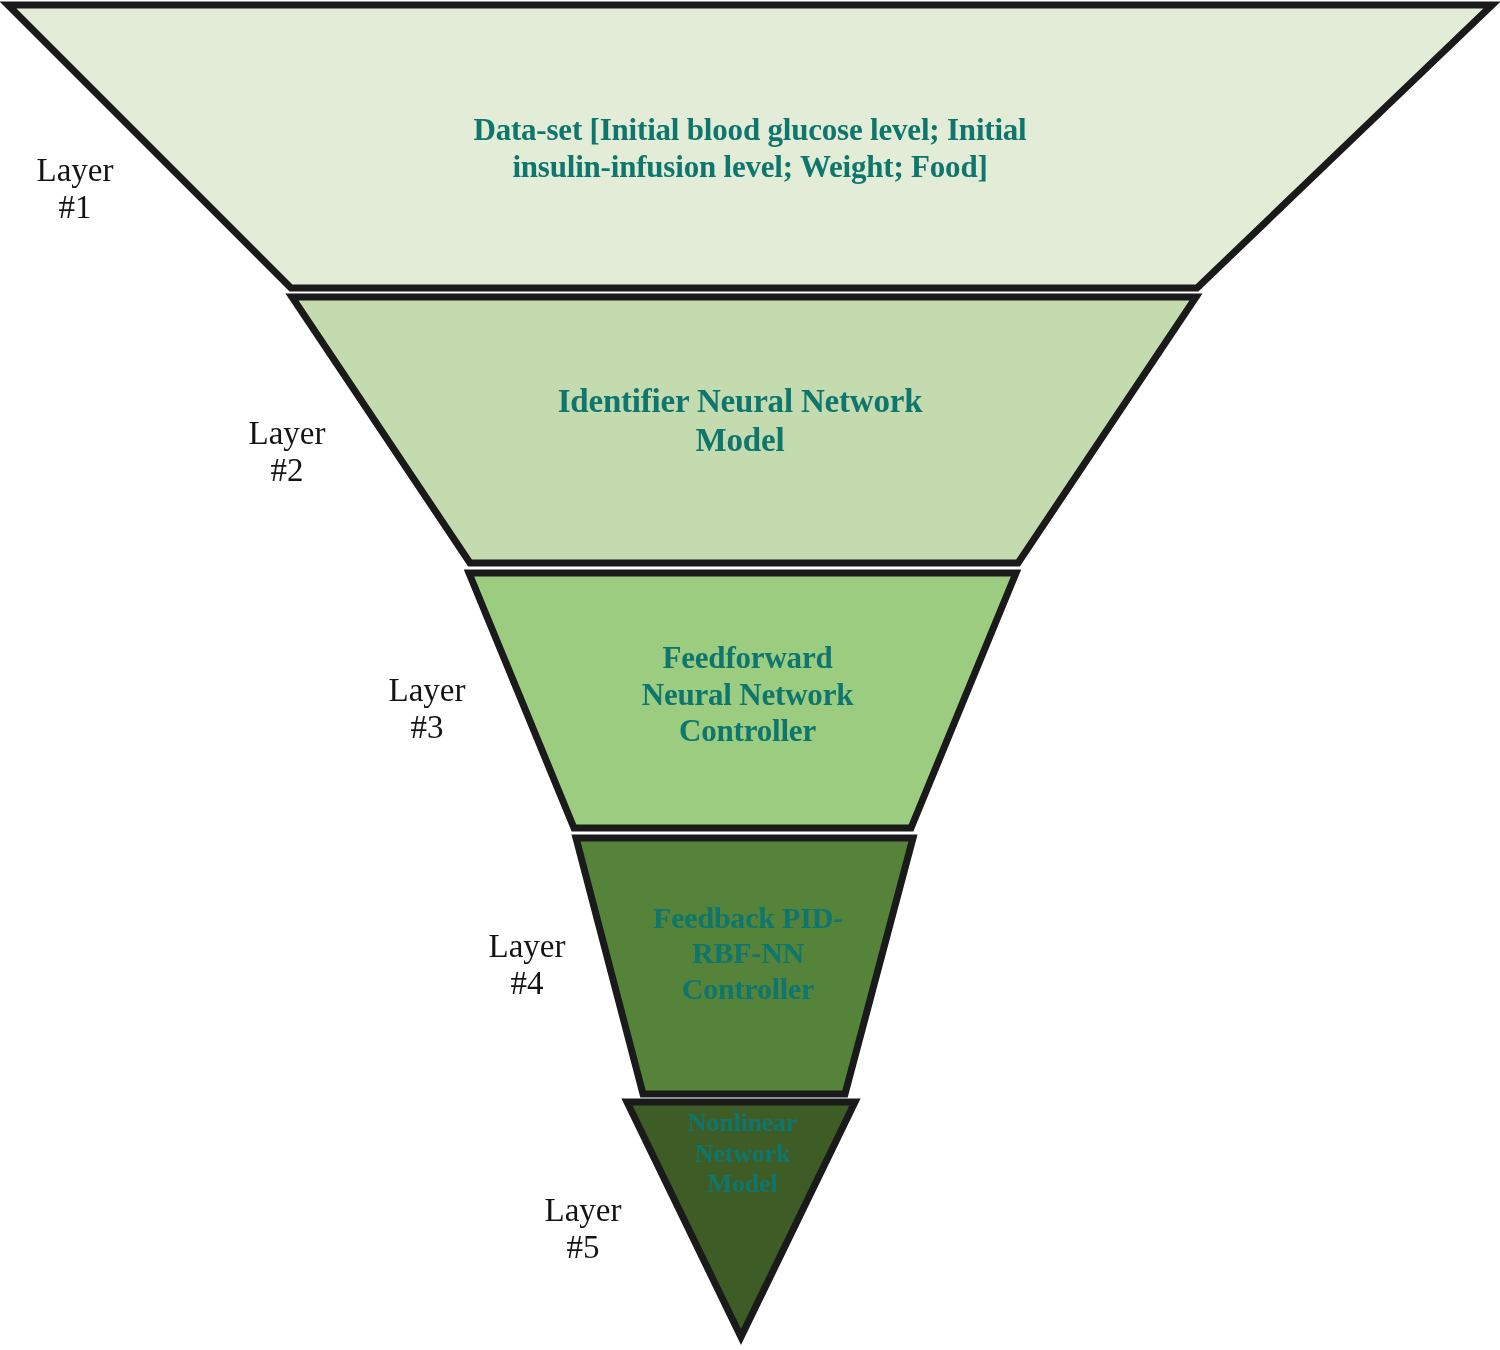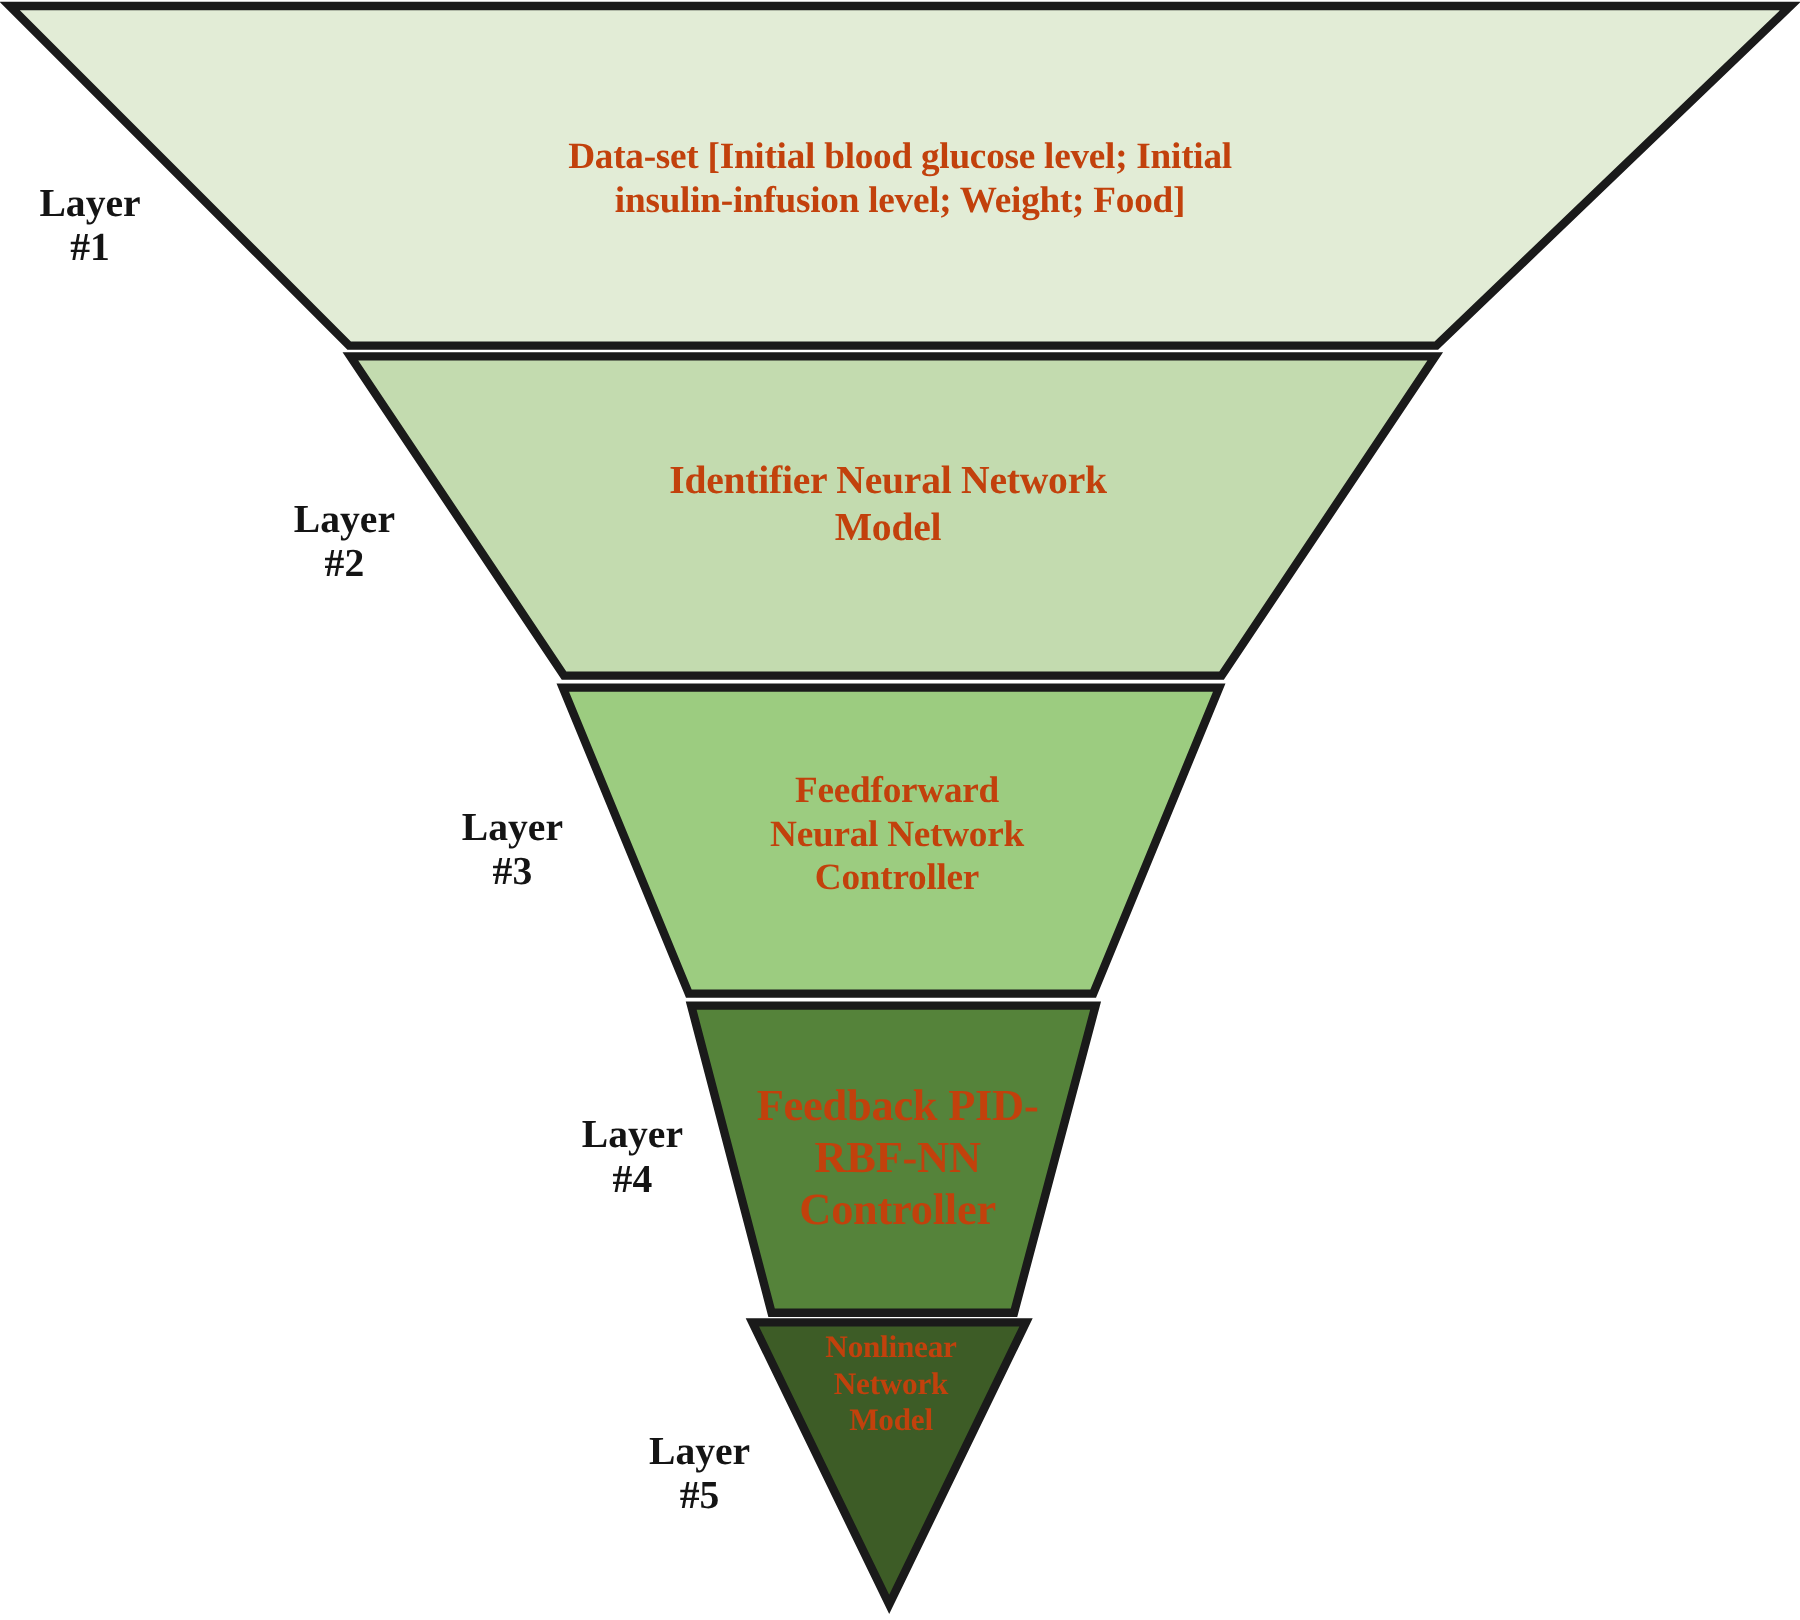--- a/index.html
+++ b/index.html
@@ -29,30 +29,30 @@
   }
   .funnel-band {
     stroke: #1a1a1a;
     stroke-width: 7;
     stroke-linejoin: miter;
   }
   .band-label {
     position: absolute;
     text-align: center;
     font-weight: bold;
-    color: #c2410c;
+    color: #0f766e;
     line-height: 1.18;
     letter-spacing: -0.2px;
     white-space: pre-line;
     pointer-events: none;
   }
   .layer-tag {
     position: absolute;
     text-align: center;
-    font-weight: bold;
+    font-weight: normal;
     color: #141414;
     line-height: 1.12;
     white-space: pre-line;
   }
   #label-layer1 {
     left: 380px;
     top: 112px;
     width: 740px;
     font-size: 31px;
   }
@@ -65,21 +65,21 @@
   #label-layer3 {
     left: 575px;
     top: 640px;
     width: 345px;
     font-size: 31px;
   }
   #label-layer4 {
     left: 598px;
     top: 900px;
     width: 300px;
-    font-size: 37px;
+    font-size: 30px;
   }
   #label-layer5 {
     left: 640px;
     top: 1108px;
     width: 205px;
     font-size: 26px;
   }
   #tag-layer1 {
     left: 10px;
     top: 152px;

